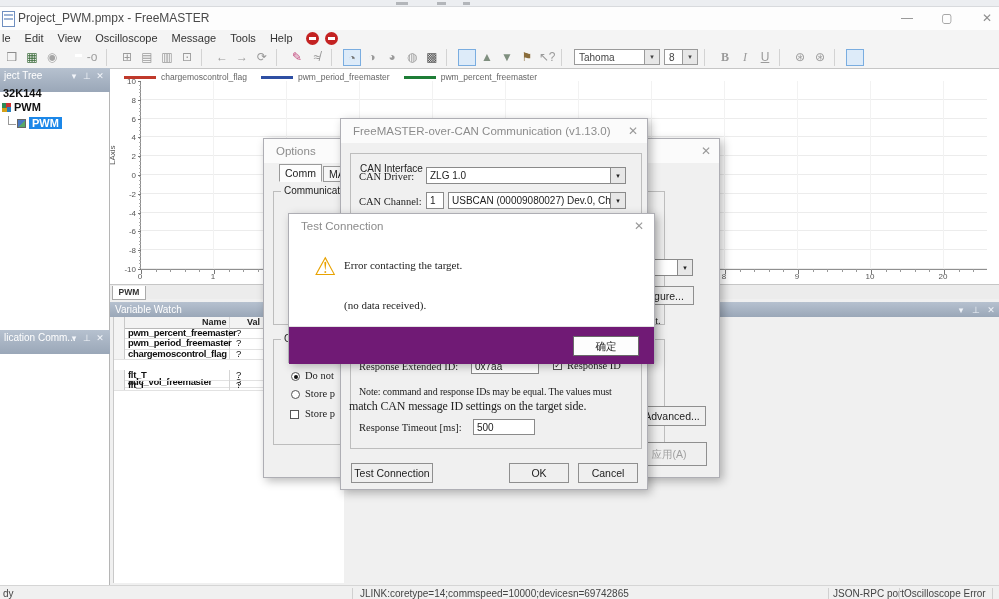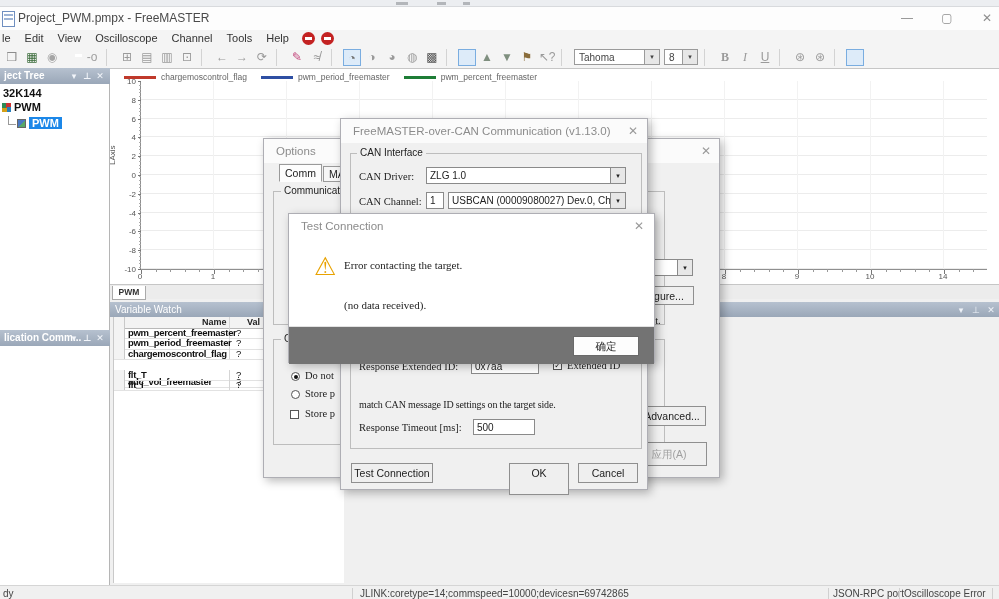--- a/index.html
+++ b/index.html
@@ -31,21 +31,21 @@
   .tb-round i{position:absolute;left:3px;top:5px;width:7px;height:3px;background:#fff;}
   .tb-bars{width:12px;height:11px;margin:3px auto;background:repeating-linear-gradient(to right,#444 0 1px,transparent 1px 3px);}
   .tb-hbars{height:10px;margin:3px 2px;background:repeating-linear-gradient(to bottom,#777 0 1px,transparent 1px 3px);}
   .hb-l{width:12px;} .hb-c{width:9px;margin:3px auto;} .hb-r{width:9px;margin-left:6px;}
   .combo{position:relative;background:#fff;border:1px solid #9a9a9a;height:16px;box-sizing:border-box;font-size:10px;color:#444;}
   .combo .cv{position:absolute;left:4px;top:2px;white-space:nowrap;}
   .combo .ca{position:absolute;right:0;top:0;bottom:0;width:14px;background:#e7e7e7;border-left:1px solid #9a9a9a;text-align:center;font-size:7px;line-height:14px;color:#444;}
   #font-combo{width:86px;margin:0 2px;} #size-combo{width:34px;margin:0 2px;}
   
   #sidebar{left:0;top:68px;width:110px;height:517px;background:#fff;border-right:1px solid #b5b5b5;box-sizing:border-box;z-index:2;}
-  .dock-head{position:absolute;left:0;width:110px;height:16px;background:linear-gradient(#b6c1cf,#9aa7b8);color:#fff;font-size:10px;line-height:16px;padding-left:4px;box-sizing:border-box;white-space:nowrap;font-weight:bold;}
+  .dock-head{position:absolute;left:0;width:110px;height:24px;background:linear-gradient(#b6c1cf,#9aa7b8);color:#fff;font-size:10px;line-height:16px;padding-left:4px;box-sizing:border-box;white-space:nowrap;}
   .dock-ico{position:absolute;top:0;width:12px;height:16px;color:#f2f5fa;font-size:9px;line-height:16px;text-align:center;padding:0;}
   .tree-item{position:absolute;left:0;font-size:11px;font-weight:bold;color:#111;white-space:nowrap;}
   .node-ico{display:inline-block;width:9px;height:9px;margin-right:3px;vertical-align:-1px;}
   .ico-quad{background:conic-gradient(#c33 0 25%,#2a7fba 25% 50%,#d4a017 50% 75%,#2e8b57 75%);}
   .ico-scope{background:linear-gradient(135deg,#4a79c4 0 50%,#58a869 50%);border:1px solid #666;box-sizing:border-box;}
   .sel{background:#1c87e8;color:#fff;padding:0 3px;}
   .connector{display:inline-block;width:7px;height:8px;border-left:1px solid #999;border-bottom:1px solid #999;margin:0 1px 2px 6px;}
   
   #chart{left:110px;top:68px;width:889px;height:216px;background:#fff;border-top:1px solid #c6c6c6;box-sizing:border-box;z-index:1;}
   #legend{position:absolute;left:14px;top:3px;display:flex;align-items:center;gap:14px;}
@@ -110,21 +110,21 @@
   <span class="winctl abs" style="left:932px;">▢</span>
   <span class="winctl abs" style="left:972px;">✕</span>
 </div>
 
 <div id="menubar" class="abs">
   <span id="menu-items" style="display:flex;">
       <span class="menu-item">le</span>
       <span class="menu-item">Edit</span>
       <span class="menu-item">View</span>
       <span class="menu-item">Oscilloscope</span>
-      <span class="menu-item">Channel</span>
+      <span class="menu-item">Message</span>
       <span class="menu-item">Tools</span>
       <span class="menu-item">Help</span>
     </span>
   <span class="red-dot">
       <i></i>
     </span>
   <span class="red-dot">
       <i></i>
     </span>
 </div>
@@ -268,21 +268,21 @@
     <span class="xtick-lab" style="left: 96px; top: 203px;">1</span>
     <span class="xtick-lab" style="left: 169px; top: 203px;">2</span>
     <span class="xtick-lab" style="left: 242px; top: 203px;">3</span>
     <span class="xtick-lab" style="left: 315px; top: 203px;">4</span>
     <span class="xtick-lab" style="left: 388px; top: 203px;">5</span>
     <span class="xtick-lab" style="left: 461px; top: 203px;">6</span>
     <span class="xtick-lab" style="left: 534px; top: 203px;">7</span>
     <span class="xtick-lab" style="left: 607px; top: 203px;">8</span>
     <span class="xtick-lab" style="left: 680px; top: 203px;">9</span>
     <span class="xtick-lab" style="left: 753px; top: 203px;">10</span>
-    <span class="xtick-lab" style="left: 826px; top: 203px;">14</span>
+    <span class="xtick-lab" style="left: 826px; top: 203px;">20</span>
   </div>
 <div id="scope-tabstrip" class="abs">
   <div id="scope-tab">PWM</div>
 </div>
 
 <div id="vw" class="abs">
   <div id="vw-head">
     <span>Variable Watch</span>
     <span class="dock-ico" style="left:845px;color:#eef2f8;">▾</span>
     <span class="dock-ico" style="left:860px;color:#eef2f8;">⊥</span>
@@ -362,53 +362,54 @@
   <div class="btn" style="left:374px;top:267px;width:68px;height:20px;line-height:19px;">Advanced...</div>
   <div class="btn" style="left:367px;top:303px;width:76px;height:24px;line-height:23px;color:#9f9f9f;">应用(A)</div>
 </div>
 
 <div class="dlg" style="left:340px;top:118px;width:308px;height:372px;z-index:20;">
   <div class="dlg-title">
     <span>FreeMASTER-over-CAN Communication (v1.13.0)</span>
     <span class="dlg-x" style="left:283px;">✕</span>
   </div>
   <div class="grp" style="left:9px;top:34px;width:290px;height:294px;"></div>
-  <span class="grp-lab" style="left:16px;top:28px;text-align:center;">CAN Interface</span>
+  <span class="grp-lab" style="left:16px;top:44px;text-align:center;">CAN Interface</span>
   <span class="lab" style="left:18px;top:52px;">CAN Driver:</span>
   <span class="field" style="left:85px;top:48px;width:200px;height:17px;">
     <span>ZLG 1.0</span>
     <span style="position:absolute;right:0;top:0;bottom:0;width:14px;background:#e7e7e7;border-left:1px solid #8a8a8a;text-align:center;font-size:7px;line-height:15px;">▾</span>
   </span>
   <span class="lab" style="left:18px;top:77px;">CAN Channel:</span>
   <span class="field" style="left:85px;top:73px;width:18px;height:17px;">1</span>
   <span class="field" style="left:107px;top:73px;width:178px;height:17px;">
     <span>USBCAN (00009080027) Dev.0, Ch0</span>
     <span style="position:absolute;right:0;top:0;bottom:0;width:14px;background:#e7e7e7;border-left:1px solid #8a8a8a;text-align:center;font-size:7px;line-height:15px;">▾</span>
   </span>
   <span class="lab" style="left:18px;top:242px;">Response Extended ID:</span>
   <span class="field" style="left:130px;top:239px;width:68px;height:16px;">0x7aa</span>
   <span class="checkbox" style="left:212px;top:242px;">✓</span>
-  <span class="lab" style="left:226px;top:241px;">Extended ID</span>
-  <span class="lab" style="left:18px;top:280px;font-size:10px;letter-spacing:-0.15px;">match CAN message ID settings on the target side.</span>
+  <span class="lab" style="left:226px;top:241px;">Response ID</span>
+  <span class="lab" style="left:18px;top:267px;font-size:10px;letter-spacing:-0.15px;">Note: command and response IDs may be equal. The values must</span>
+  <span class="lab" style="left:8px;top:280px;font-size:12px;letter-spacing:-0.15px;">match CAN message ID settings on the target side.</span>
   <span class="lab" style="left:18px;top:303px;">Response Timeout [ms]:</span>
   <span class="field" style="left:132px;top:300px;width:62px;height:16px;">500</span>
   <div class="btn" style="left:10px;top:344px;width:82px;height:20px;line-height:19px;">Test Connection</div>
-  <div class="btn" style="left:168px;top:344px;width:60px;height:32px;line-height:19px;">OK</div>
+  <div class="btn" style="left:168px;top:344px;width:60px;height:20px;line-height:19px;">OK</div>
   <div class="btn" style="left:237px;top:344px;width:60px;height:20px;line-height:19px;">Cancel</div>
 </div>
 
 <div class="dlg" style="left:288px;top:213px;width:367px;height:150px;background:#fff;z-index:30;">
   <div class="dlg-title" style="background:#fff;">
     <span>Test Connection</span>
     <span class="dlg-x" style="left:341px;">✕</span>
   </div>
   <span style="position:absolute;left:25px;top:38px;font-size:25px;color:#e8a200;">⚠</span>
   <span class="lab" style="left:55px;top:45px;font-size:11px;">Error contacting the target.</span>
   <span class="lab" style="left:55px;top:85px;font-size:11px;">(no data received).</span>
-  <div style="position:absolute;left:0;top:112px;width:100%;height:37px;background:#737373;border-top:1px solid #e2e2e2;">
+  <div style="position:absolute;left:0;top:112px;width:100%;height:37px;background:#701a75;border-top:1px solid #e2e2e2;">
     <div class="btn" style="left:284px;top:9px;width:66px;height:20px;line-height:19px;background:#fdfdfd;border-color:#6a6a6a;">确定</div>
   </div>
 </div>
 
 <div id="statusbar" class="abs">
   <span class="sb-cell" style="left:3px;">dy</span>
   <span class="sb-divider" style="left:352px;"></span>
   <span class="sb-cell" style="left:360px;">JLINK:coretype=14;commspeed=10000;devicesn=69742865</span>
   <span class="sb-divider" style="left:828px;"></span>
   <span class="sb-cell" style="left:833px;">JSON-RPC port</span>

